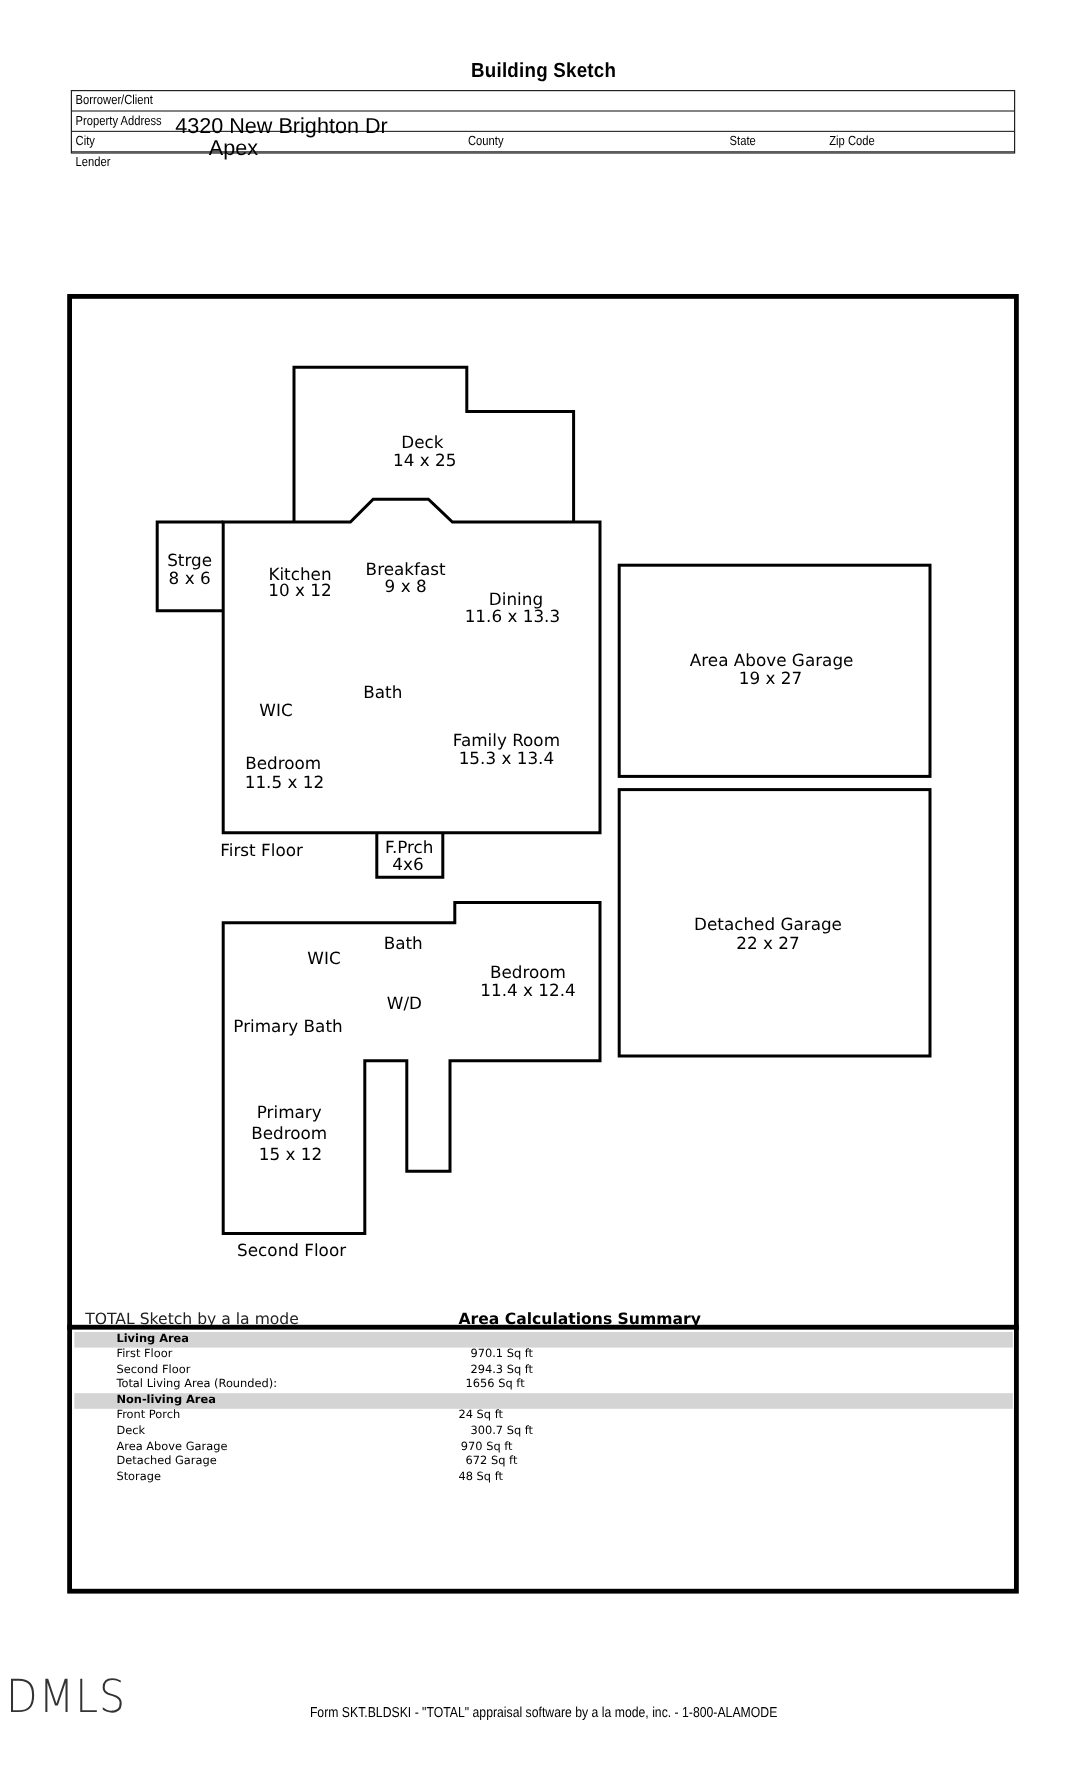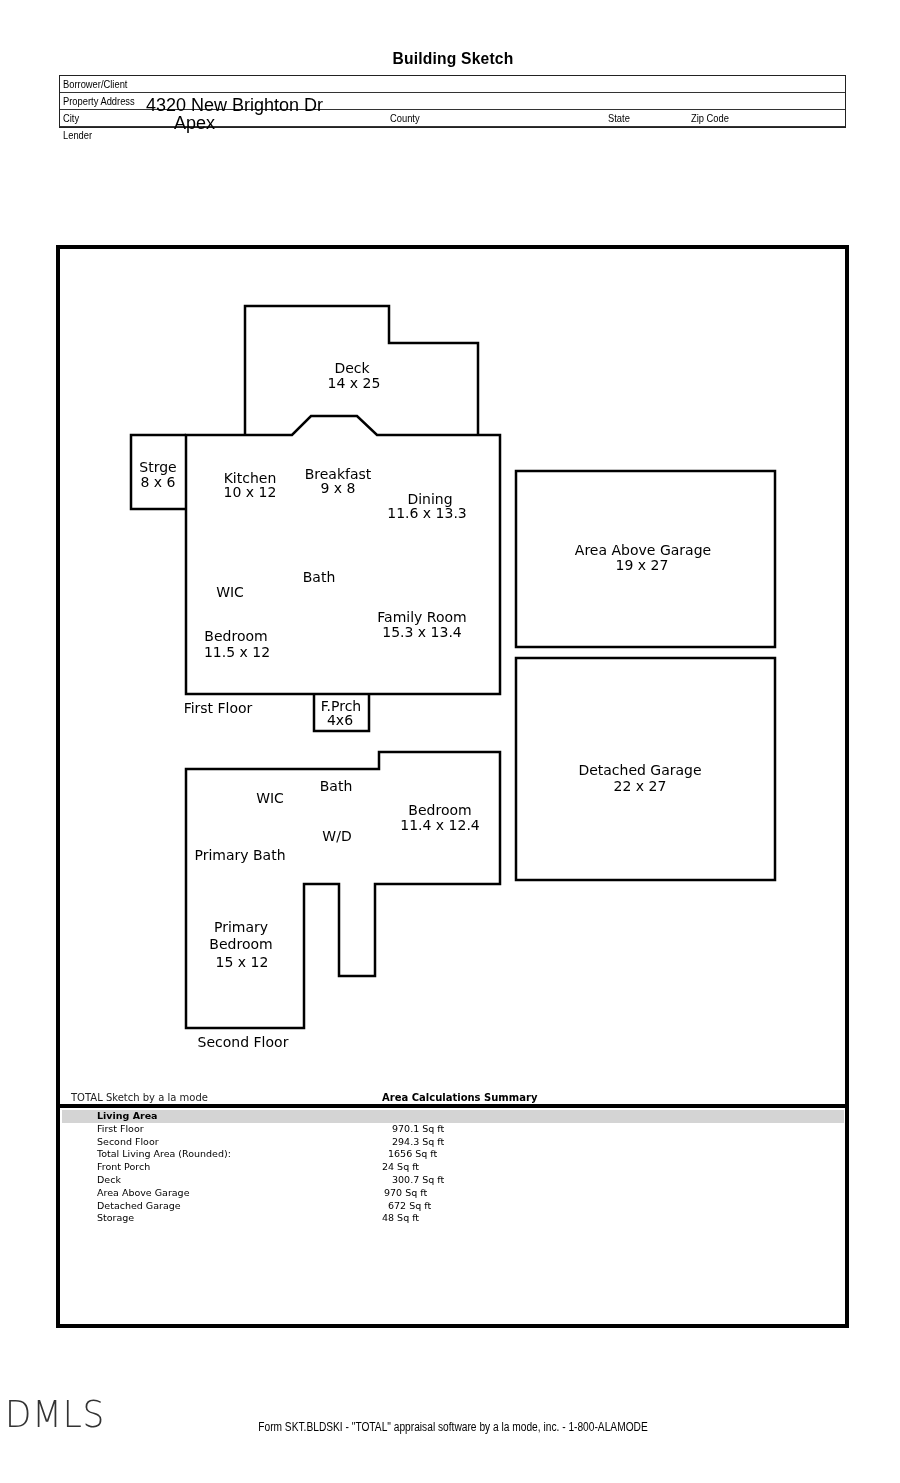--- a/index.html
+++ b/index.html
@@ -6,22 +6,22 @@
   body { width:900px; height:1483px; position:relative; overflow:hidden; font-family:"DejaVu Sans", sans-serif; color:#000; }
   .title { position:absolute; left:0; width:906px; top:49px; text-align:center; font-family:"Liberation Sans", sans-serif; font-weight:bold; font-size:17px; letter-spacing:0.2px; transform:scaleX(0.92); }
   .hdr { position:absolute; left:59px; top:75px; width:787px; height:53px; border:1.5px solid #222; box-sizing:border-box; }
   .hdr .row { position:absolute; left:0; right:0; height:17px; border-bottom:1px solid #333; box-sizing:border-box; }
   .hdr .row:last-child { border-bottom:none; }
   .hdr .lbl { position:absolute; top:2px; font-family:"Liberation Sans", sans-serif; font-size:11px; transform:scaleX(0.85); transform-origin:left center; white-space:nowrap; }
   .hdr .val { position:absolute; top:2px; font-family:"Liberation Sans", sans-serif; font-size:18px; white-space:nowrap; }
   .frame { position:absolute; left:56px; top:245px; width:793px; height:1083px; border:4px solid #000; box-sizing:border-box; }
   svg.plan { position:absolute; left:0; top:0; }
   .plan text { font-family:"DejaVu Sans", sans-serif; font-size:14px; }
-  .sum-credit { position:absolute; left:71px; top:1092px; font-size:10px; color:#222; }
-  .sum-title { position:absolute; left:382px; top:1092px; font-size:10px; font-weight:bold; }
+  .sum-credit { position:absolute; left:71px; top:1092px; font-size:13px; color:#222; }
+  .sum-title { position:absolute; left:382px; top:1092px; font-size:13px; font-weight:bold; }
   .sum-divider { position:absolute; left:56px; top:1104px; width:793px; height:4px; background:#000; }
   .sum-table { position:absolute; left:62px; top:1110px; width:782px; }
   .sum-row { height:12.8px; position:relative; font-size:9.5px; line-height:12.8px; }
   .sum-row.band { background:#d4d4d4; font-weight:bold; }
   .sum-row.bold { font-weight:normal; }
   .sum-row .name { position:absolute; left:3px;padding-left:32px; }
   .sum-row .amt { position:absolute; left:330px; width:100px; text-align:left; }
   .dmls { position:absolute; left:5px; top:1392px; font-family:"DejaVu Sans", sans-serif; font-size:38px; font-weight:200; color:#333; letter-spacing:1px; transform:scaleX(0.9); transform-origin:left; -webkit-text-stroke:0; }
   .footer { position:absolute; left:0; width:906px; top:1420px; text-align:center; font-family:"Liberation Sans", sans-serif; font-size:12px; transform:scaleX(0.85); }
 </style>
@@ -138,20 +138,23 @@
     <span class="amt">970.1 Sq ft</span>
   </div>
   <div class="sum-row">
     <span class="name">Second Floor</span>
     <span class="amt">294.3 Sq ft</span>
   </div>
   <div class="sum-row bold">
     <span class="name">Total Living Area (Rounded):</span>
     <span class="amt" style="left:326px;">1656 Sq ft</span>
   </div>
+  <div class="sum-row band">
+    <span class="name">Non-living Area</span>
+  </div>
   <div class="sum-row">
     <span class="name">Front Porch</span>
     <span class="amt" style="left:320px;">24 Sq ft</span>
   </div>
   <div class="sum-row">
     <span class="name">Deck</span>
     <span class="amt">300.7 Sq ft</span>
   </div>
   <div class="sum-row">
     <span class="name">Area Above Garage</span>

